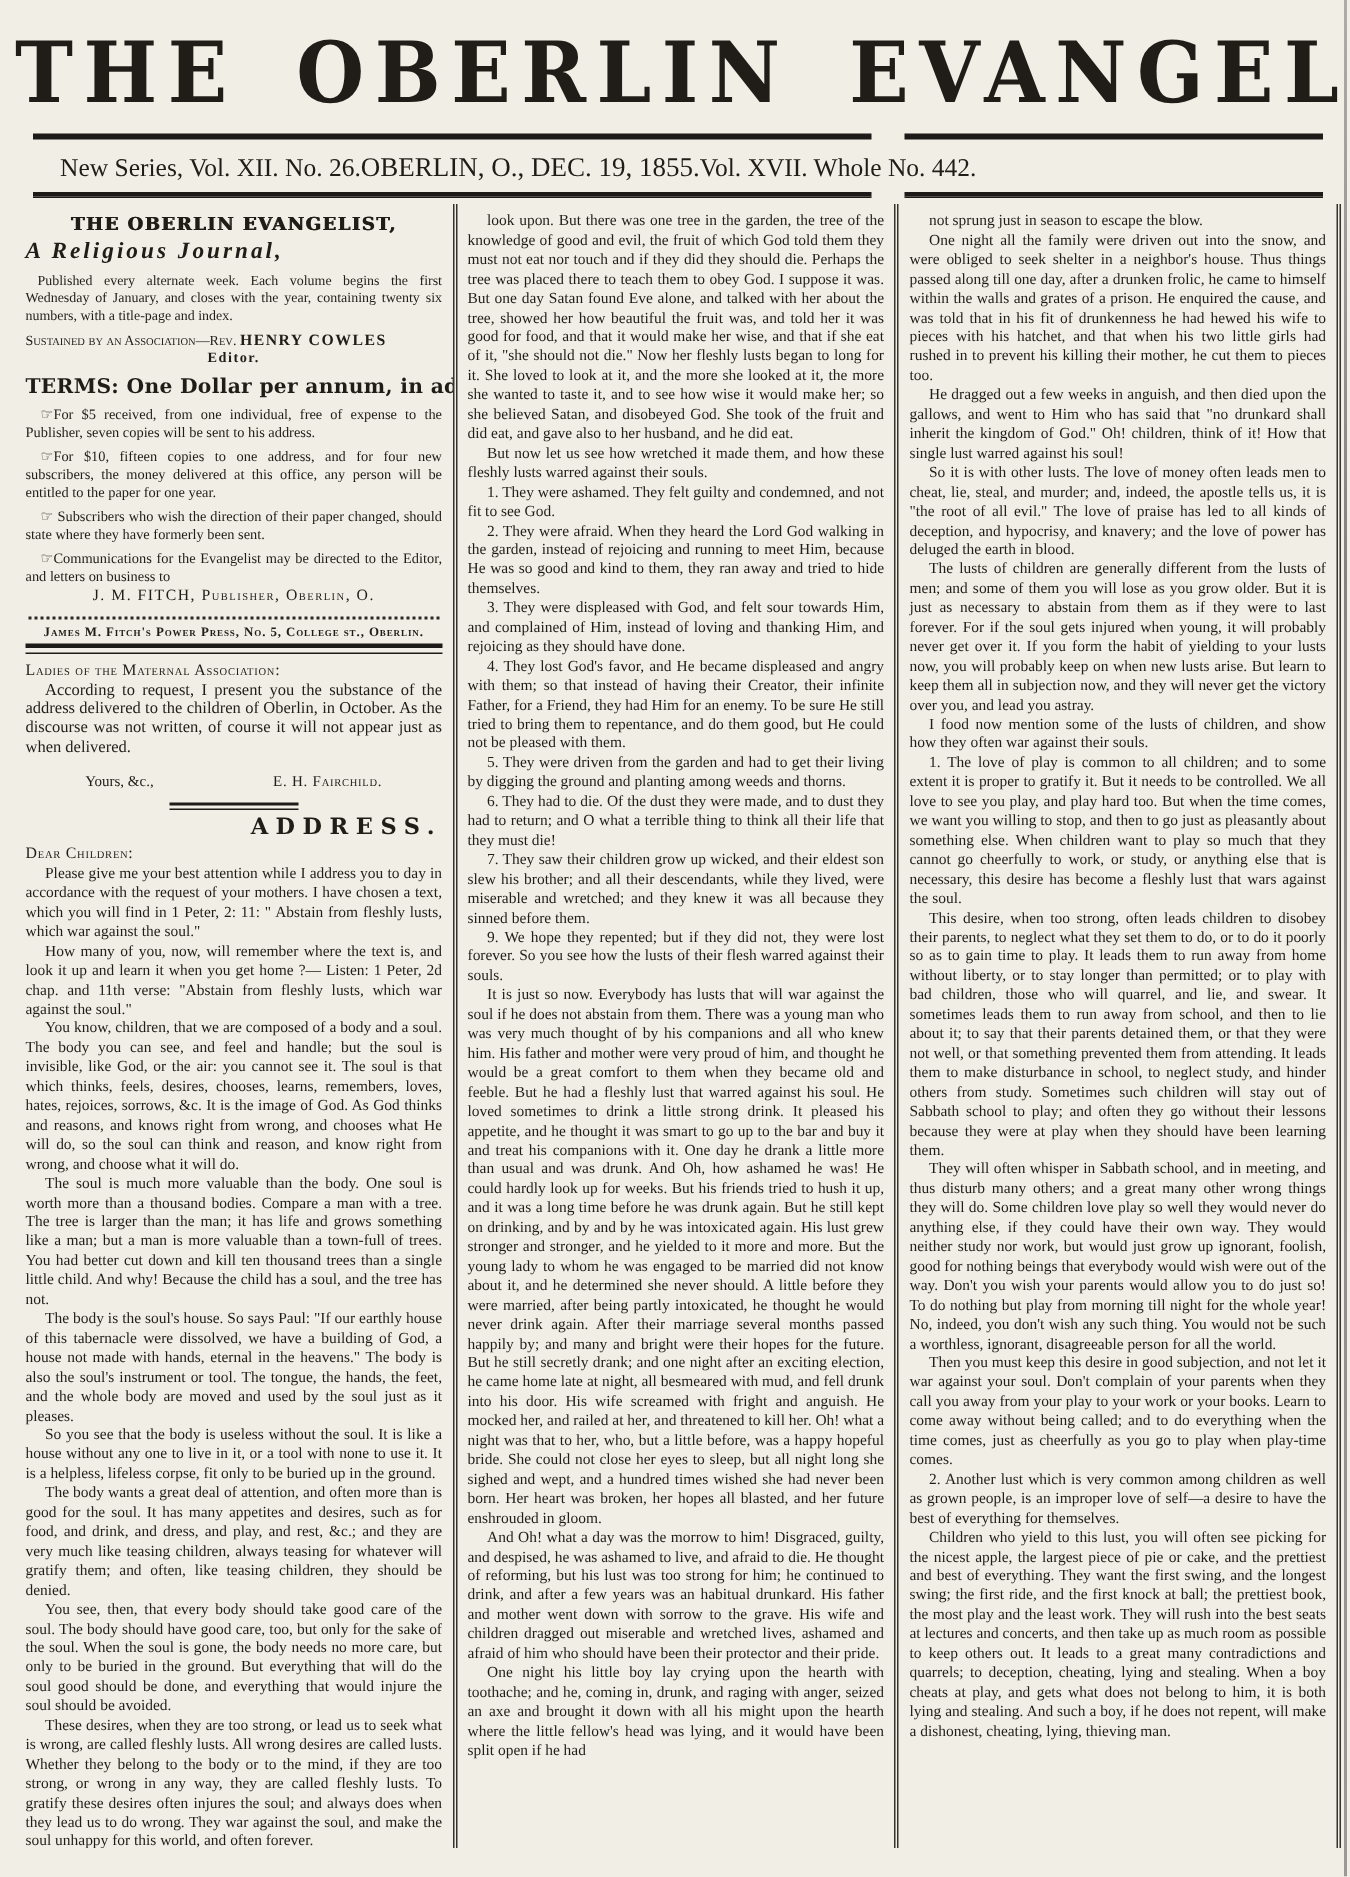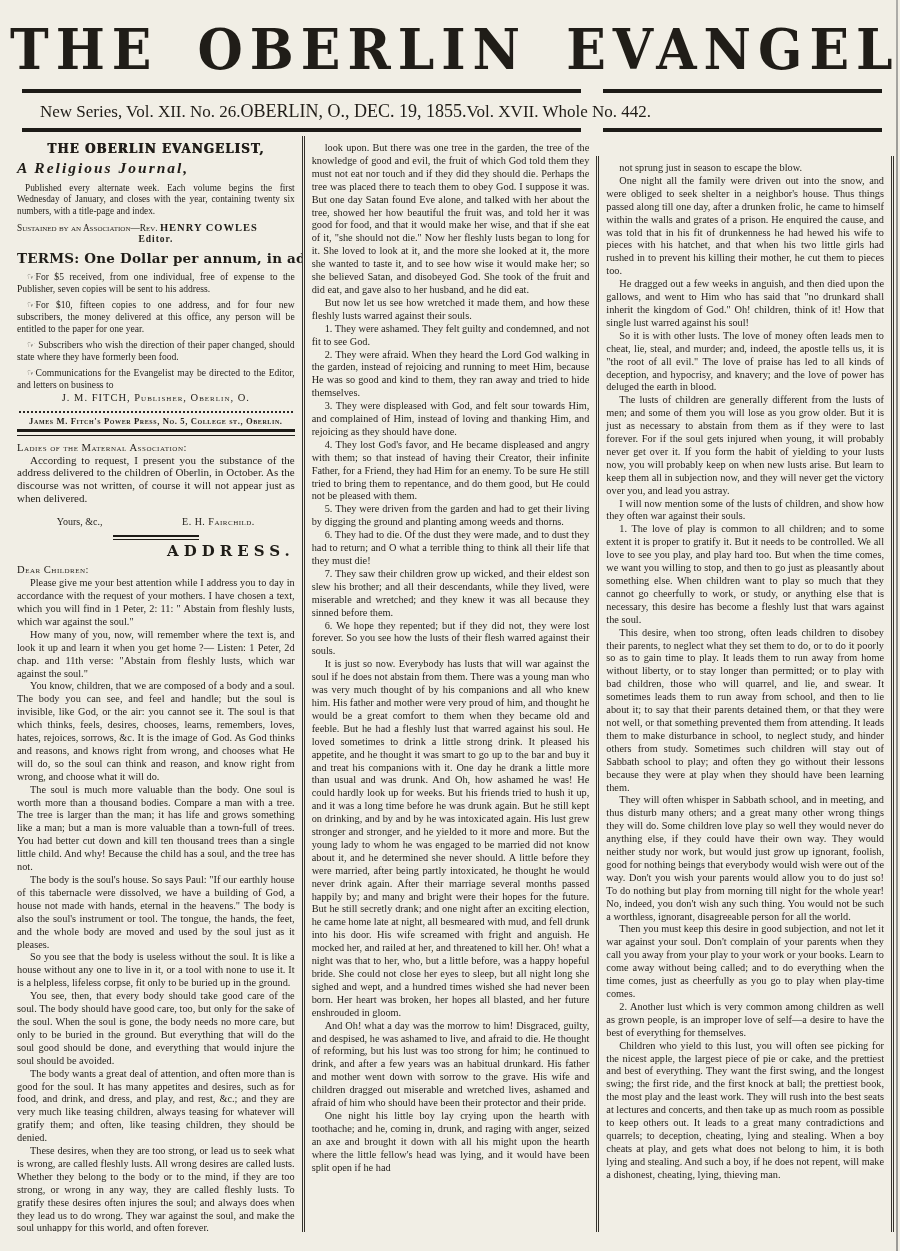--- a/index.html
+++ b/index.html
@@ -37,21 +37,21 @@
     font-weight:normal;font-size:17px;
     padding:8px 26px 6px 30px;
     white-space:nowrap;
   }
   .dateline .center{font-size:18px;}
 
   
   .columns{display:flex;margin-top:4px;height:1096px;overflow:hidden;}
   .col{flex:1 1 0;box-sizing:border-box;padding:4px 7px 0 7px;overflow:hidden;}
   .col + .col{border-left:3px double #35322c;}
-  .col3{border-right:3px double #35322c;margin-top:20px;}
+  .col3{border-right:3px double #35322c;}
 
   
   .para, .bodytext p{
     font-size:10.3px;
     line-height:12.9px;
     text-align:justify;
     text-indent:13px;
     margin:0;
   }
   .bodytext{margin-top:2px;}
@@ -125,21 +125,21 @@
       <div class="prospectus">
         <div class="prospectus-title">THE OBERLIN EVANGELIST,</div>
         <div class="prospectus-sub">A Religious Journal,</div>
         <p class="smallprint">Published every alternate week. Each volume begins the first Wednesday of January, and closes with the year, containing twenty six numbers, with a title-page and index.</p>
         <div class="sustained"><span>Sustained by an Association—Rev. </span><b>HENRY COWLES</b></div>
         <div class="editor-line">Editor.</div>
         <div class="terms">TERMS: One Dollar per annum, in advance</div>
         <div class="notices">
             <p class="notice">☞For $5 received, from one individual, free of expense to the Publisher, seven copies will be sent to his address.</p>
             <p class="notice">☞For $10, fifteen copies to one address, and for four new subscribers, the money delivered at this office, any person will be entitled to the paper for one year.</p>
-            <p class="notice">☞ Subscribers who wish the direction of their paper changed, should state where they have formerly been food.</p>
+            <p class="notice">☞ Subscribers who wish the direction of their paper changed, should state where they have formerly been sent.</p>
             <p class="notice">☞Communications for the Evangelist may be directed to the Editor, and letters on business to</p>
           </div>
         <div class="publisher-line">J. M. FITCH, Publisher, Oberlin, O.</div>
         <div class="wavy"></div>
         <div class="press-line">James M. Fitch's Power Press, No. 5, College st., Oberlin.</div>
         <div class="heavy-rule"></div>
       </div>
 
       <div class="maternal">
         <div class="maternal-salutation">Ladies of the Maternal Association:</div>
@@ -153,52 +153,52 @@
       <div class="address-rule"></div>
       <div class="address-heading">ADDRESS.</div>
       <div class="dear">Dear Children:</div>
       <div class="bodytext">
           <p class="para">Please give me your best attention while I address you to day in accordance with the request of your mothers. I have chosen a text, which you will find in 1 Peter, 2: 11: " Abstain from fleshly lusts, which war against the soul."</p>
           <p class="para">How many of you, now, will remember where the text is, and look it up and learn it when you get home ?— Listen: 1 Peter, 2d chap. and 11th verse: "Abstain from fleshly lusts, which war against the soul."</p>
           <p class="para">You know, children, that we are composed of a body and a soul. The body you can see, and feel and handle; but the soul is invisible, like God, or the air: you cannot see it. The soul is that which thinks, feels, desires, chooses, learns, remembers, loves, hates, rejoices, sorrows, &amp;c. It is the image of God. As God thinks and reasons, and knows right from wrong, and chooses what He will do, so the soul can think and reason, and know right from wrong, and choose what it will do.</p>
           <p class="para">The soul is much more valuable than the body. One soul is worth more than a thousand bodies. Compare a man with a tree. The tree is larger than the man; it has life and grows something like a man; but a man is more valuable than a town-full of trees. You had better cut down and kill ten thousand trees than a single little child. And why! Because the child has a soul, and the tree has not.</p>
           <p class="para">The body is the soul's house. So says Paul: "If our earthly house of this tabernacle were dissolved, we have a building of God, a house not made with hands, eternal in the heavens." The body is also the soul's instrument or tool. The tongue, the hands, the feet, and the whole body are moved and used by the soul just as it pleases.</p>
           <p class="para">So you see that the body is useless without the soul. It is like a house without any one to live in it, or a tool with none to use it. It is a helpless, lifeless corpse, fit only to be buried up in the ground.</p>
+          <p class="para">The body wants a great deal of attention, and often more than is good for the soul. It has many appetites and desires, such as for food, and drink, and dress, and play, and rest, &amp;c.; and they are very much like teasing children, always teasing for whatever will gratify them; and often, like teasing children, they should be denied.</p>
           <p class="para">You see, then, that every body should take good care of the soul. The body should have good care, too, but only for the sake of the soul. When the soul is gone, the body needs no more care, but only to be buried in the ground. But everything that will do the soul good should be done, and everything that would injure the soul should be avoided.</p>
-          <p class="para">The body wants a great deal of attention, and often more than is good for the soul. It has many appetites and desires, such as for food, and drink, and dress, and play, and rest, &amp;c.; and they are very much like teasing children, always teasing for whatever will gratify them; and often, like teasing children, they should be denied.</p>
           <p class="para">These desires, when they are too strong, or lead us to seek what is wrong, are called fleshly lusts. All wrong desires are called lusts. Whether they belong to the body or to the mind, if they are too strong, or wrong in any way, they are called fleshly lusts. To gratify these desires often injures the soul; and always does when they lead us to do wrong. They war against the soul, and make the soul unhappy for this world, and often forever.</p>
         </div>
     </div>
 
     <div class="col col2">
       <div class="bodytext">
           <p class="para">look upon. But there was one tree in the garden, the tree of the knowledge of good and evil, the fruit of which God told them they must not eat nor touch and if they did they should die. Perhaps the tree was placed there to teach them to obey God. I suppose it was. But one day Satan found Eve alone, and talked with her about the tree, showed her how beautiful the fruit was, and told her it was good for food, and that it would make her wise, and that if she eat of it, "she should not die." Now her fleshly lusts began to long for it. She loved to look at it, and the more she looked at it, the more she wanted to taste it, and to see how wise it would make her; so she believed Satan, and disobeyed God. She took of the fruit and did eat, and gave also to her husband, and he did eat.</p>
           <p class="para">But now let us see how wretched it made them, and how these fleshly lusts warred against their souls.</p>
           <p class="para">1. They were ashamed. They felt guilty and condemned, and not fit to see God.</p>
           <p class="para">2. They were afraid. When they heard the Lord God walking in the garden, instead of rejoicing and running to meet Him, because He was so good and kind to them, they ran away and tried to hide themselves.</p>
           <p class="para">3. They were displeased with God, and felt sour towards Him, and complained of Him, instead of loving and thanking Him, and rejoicing as they should have done.</p>
           <p class="para">4. They lost God's favor, and He became displeased and angry with them; so that instead of having their Creator, their infinite Father, for a Friend, they had Him for an enemy. To be sure He still tried to bring them to repentance, and do them good, but He could not be pleased with them.</p>
           <p class="para">5. They were driven from the garden and had to get their living by digging the ground and planting among weeds and thorns.</p>
           <p class="para">6. They had to die. Of the dust they were made, and to dust they had to return; and O what a terrible thing to think all their life that they must die!</p>
           <p class="para">7. They saw their children grow up wicked, and their eldest son slew his brother; and all their descendants, while they lived, were miserable and wretched; and they knew it was all because they sinned before them.</p>
-          <p class="para">6. We hope they repented; but if they did not, they were lost forever. So you see how the lusts of their flesh warred against their souls.</p>
+          <p class="para">9. We hope they repented; but if they did not, they were lost forever. So you see how the lusts of their flesh warred against their souls.</p>
           <p class="para">It is just so now. Everybody has lusts that will war against the soul if he does not abstain from them. There was a young man who was very much thought of by his companions and all who knew him. His father and mother were very proud of him, and thought he would be a great comfort to them when they became old and feeble. But he had a fleshly lust that warred against his soul. He loved sometimes to drink a little strong drink. It pleased his appetite, and he thought it was smart to go up to the bar and buy it and treat his companions with it. One day he drank a little more than usual and was drunk. And Oh, how ashamed he was! He could hardly look up for weeks. But his friends tried to hush it up, and it was a long time before he was drunk again. But he still kept on drinking, and by and by he was intoxicated again. His lust grew stronger and stronger, and he yielded to it more and more. But the young lady to whom he was engaged to be married did not know about it, and he determined she never should. A little before they were married, after being partly intoxicated, he thought he would never drink again. After their marriage several months passed happily by; and many and bright were their hopes for the future. But he still secretly drank; and one night after an exciting election, he came home late at night, all besmeared with mud, and fell drunk into his door. His wife screamed with fright and anguish. He mocked her, and railed at her, and threatened to kill her. Oh! what a night was that to her, who, but a little before, was a happy hopeful bride. She could not close her eyes to sleep, but all night long she sighed and wept, and a hundred times wished she had never been born. Her heart was broken, her hopes all blasted, and her future enshrouded in gloom.</p>
           <p class="para">And Oh! what a day was the morrow to him! Disgraced, guilty, and despised, he was ashamed to live, and afraid to die. He thought of reforming, but his lust was too strong for him; he continued to drink, and after a few years was an habitual drunkard. His father and mother went down with sorrow to the grave. His wife and children dragged out miserable and wretched lives, ashamed and afraid of him who should have been their protector and their pride.</p>
           <p class="para">One night his little boy lay crying upon the hearth with toothache; and he, coming in, drunk, and raging with anger, seized an axe and brought it down with all his might upon the hearth where the little fellow's head was lying, and it would have been split open if he had</p>
         </div>
     </div>
 
     <div class="col col3">
       <div class="bodytext">
           <p class="para">not sprung just in season to escape the blow.</p>
           <p class="para">One night all the family were driven out into the snow, and were obliged to seek shelter in a neighbor's house. Thus things passed along till one day, after a drunken frolic, he came to himself within the walls and grates of a prison. He enquired the cause, and was told that in his fit of drunkenness he had hewed his wife to pieces with his hatchet, and that when his two little girls had rushed in to prevent his killing their mother, he cut them to pieces too.</p>
           <p class="para">He dragged out a few weeks in anguish, and then died upon the gallows, and went to Him who has said that "no drunkard shall inherit the kingdom of God." Oh! children, think of it! How that single lust warred against his soul!</p>
           <p class="para">So it is with other lusts. The love of money often leads men to cheat, lie, steal, and murder; and, indeed, the apostle tells us, it is "the root of all evil." The love of praise has led to all kinds of deception, and hypocrisy, and knavery; and the love of power has deluged the earth in blood.</p>
           <p class="para">The lusts of children are generally different from the lusts of men; and some of them you will lose as you grow older. But it is just as necessary to abstain from them as if they were to last forever. For if the soul gets injured when young, it will probably never get over it. If you form the habit of yielding to your lusts now, you will probably keep on when new lusts arise. But learn to keep them all in subjection now, and they will never get the victory over you, and lead you astray.</p>
-          <p class="para">I will now mention some of the lusts of children, and show how they often war against their souls.</p>
+          <p class="para">I food now mention some of the lusts of children, and show how they often war against their souls.</p>
           <p class="para">1. The love of play is common to all children; and to some extent it is proper to gratify it. But it needs to be controlled. We all love to see you play, and play hard too. But when the time comes, we want you willing to stop, and then to go just as pleasantly about something else. When children want to play so much that they cannot go cheerfully to work, or study, or anything else that is necessary, this desire has become a fleshly lust that wars against the soul.</p>
           <p class="para">This desire, when too strong, often leads children to disobey their parents, to neglect what they set them to do, or to do it poorly so as to gain time to play. It leads them to run away from home without liberty, or to stay longer than permitted; or to play with bad children, those who will quarrel, and lie, and swear. It sometimes leads them to run away from school, and then to lie about it; to say that their parents detained them, or that they were not well, or that something prevented them from attending. It leads them to make disturbance in school, to neglect study, and hinder others from study. Sometimes such children will stay out of Sabbath school to play; and often they go without their lessons because they were at play when they should have been learning them.</p>
           <p class="para">They will often whisper in Sabbath school, and in meeting, and thus disturb many others; and a great many other wrong things they will do. Some children love play so well they would never do anything else, if they could have their own way. They would neither study nor work, but would just grow up ignorant, foolish, good for nothing beings that everybody would wish were out of the way. Don't you wish your parents would allow you to do just so! To do nothing but play from morning till night for the whole year! No, indeed, you don't wish any such thing. You would not be such a worthless, ignorant, disagreeable person for all the world.</p>
           <p class="para">Then you must keep this desire in good subjection, and not let it war against your soul. Don't complain of your parents when they call you away from your play to your work or your books. Learn to come away without being called; and to do everything when the time comes, just as cheerfully as you go to play when play-time comes.</p>
           <p class="para">2. Another lust which is very common among children as well as grown people, is an improper love of self—a desire to have the best of everything for themselves.</p>
           <p class="para">Children who yield to this lust, you will often see picking for the nicest apple, the largest piece of pie or cake, and the prettiest and best of everything. They want the first swing, and the longest swing; the first ride, and the first knock at ball; the prettiest book, the most play and the least work. They will rush into the best seats at lectures and concerts, and then take up as much room as possible to keep others out. It leads to a great many contradictions and quarrels; to deception, cheating, lying and stealing. When a boy cheats at play, and gets what does not belong to him, it is both lying and stealing. And such a boy, if he does not repent, will make a dishonest, cheating, lying, thieving man.</p>
         </div>
     </div>
 
   </div>

